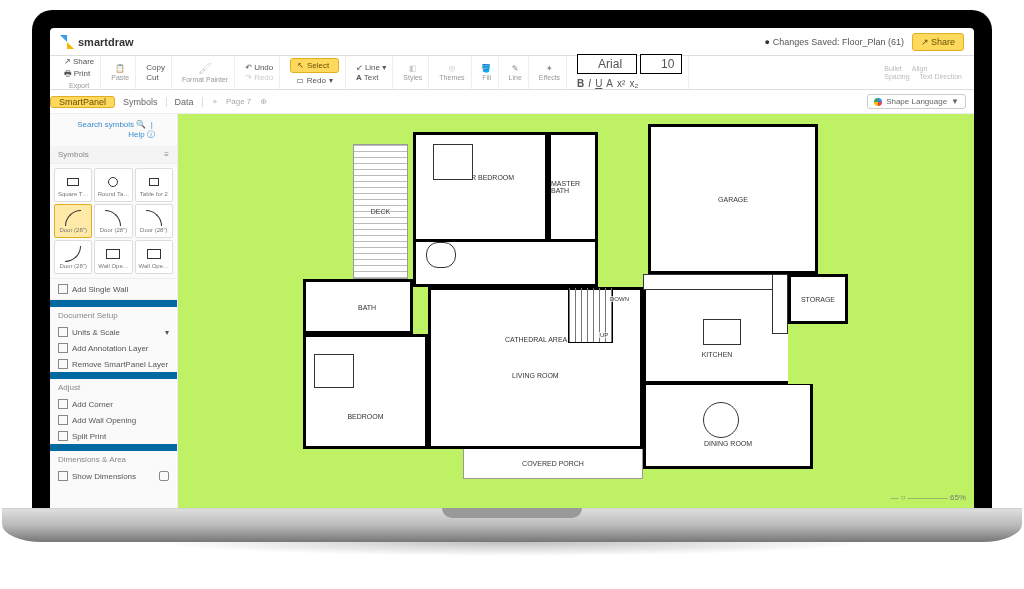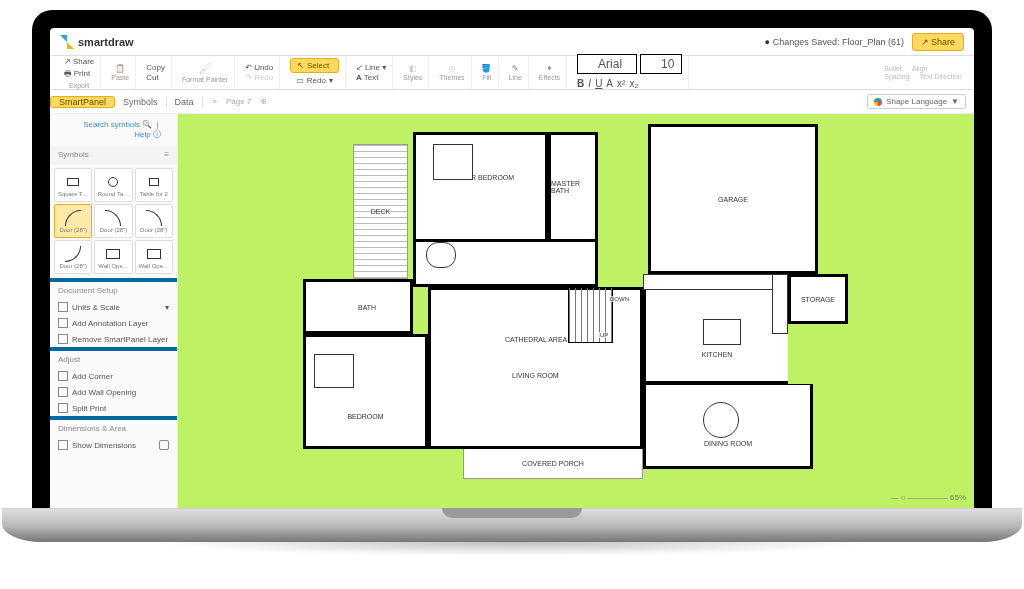--- a/index.html
+++ b/index.html
@@ -42,32 +42,32 @@
 .tabrow { display: flex; align-items: center; height: 24px; border-bottom: 1px solid #eee; font-size: 9px; }
 .tab-btn { padding: 0 8px; color: #666; border-right: 1px solid #ddd; cursor: pointer; }
 .tab-btn.active { background: #ffd95e; color: #6a5000; border: 1px solid #e0b020; border-radius: 3px; }
 .pageind { margin-left: 10px; color: #aaa; font-size: 8px; }
 .lang { margin-left: auto; margin-right: 8px; border: 1px solid #ccc; border-radius: 3px; padding: 2px 6px; font-size: 8px; color: #666; display: flex; align-items: center; gap: 4px; }
 .goog { background: conic-gradient(#4285f4 0 25%, #ea4335 0 50%, #fbbc05 0 75%, #34a853 0); width: 8px; height: 8px; border-radius: 50%; }
 
 
 .workspace { display: flex; height: calc(100% - 86px); }
 .sidebar { width: 128px; border-right: 1px solid #eee; background: #fafafa; font-size: 8px; color: #555; overflow: hidden; }
-.sb-links { text-align: right; padding: 6px 16px; color: #3a8dd0; font-size: 8px; }
+.sb-links { text-align: right; padding: 6px 22px; color: #3a8dd0; font-size: 8px; }
 .sb-head { padding: 4px 8px; font-size: 8px; color: #888; border-bottom: 1px solid #eee; background: #f4f4f4; }
 .sym-grid { display: grid; grid-template-columns: repeat(3, 1fr); gap: 2px; padding: 4px; }
 .sym { border: 1px solid #ddd; background: #fff; height: 34px; display: flex; flex-direction: column; align-items: center; justify-content: center; font-size: 6px; color: #777; position: relative; border-radius: 2px; }
 .sym.sel { background: #ffe9a8; border-color: #e0b020; }
 .sym-ico { height: 18px; display: flex; align-items: center; justify-content: center; }
 .door-arc { width: 16px; height: 16px; border: 1px solid #333; border-right: none; border-bottom: none; border-top-left-radius: 16px; }
 .door-arc.r { transform: scaleX(-1); }
 .table-ico { width: 12px; height: 8px; border: 1px solid #333; }
 .table-ico.rnd { border-radius: 50%; width: 10px; height: 10px; }
 .wall-ico { width: 14px; height: 10px; border: 1px solid #333; position: relative; }
-.sb-sec { padding: 4px 8px; border-top: 4px solid #0369a1; color: #888; font-size: 8px; }
+.sb-sec { padding: 4px 8px; border-top: 7px solid #0369a1; color: #888; font-size: 8px; }
 .sb-item { padding: 3px 8px; display: flex; align-items: center; gap: 4px; color: #555; font-size: 8px; cursor: pointer; }
 .sb-ico { width: 10px; height: 10px; border: 1px solid #888; display: inline-block; }
 
 
 .canvas { flex: 1; position: relative; overflow: hidden; background: #bef264; }
 .plan { position: absolute; left: 70px; top: 10px; width: 640px; height: 380px; }
 .room { position: absolute; border: 3px solid #000; background: #fff; display: flex; align-items: center; justify-content: center; font-size: 7px; color: #333; font-weight: 500; }
 .label { position: absolute; font-size: 7px; color: #333; background: rgba(255,255,255,0.7); padding: 0 2px; }
 .thin { border-width: 1px; }
 .zoom { position: absolute; right: 8px; bottom: 6px; font-size: 8px; color: #777; }
@@ -252,20 +252,24 @@
                 </div>
                 <span>Wall Ope…</span>
               </div>
             <div class="sym">
                 <div class="sym-ico">
                   <div class="wall-ico"></div>
                 </div>
                 <span>Wall Ope…</span>
               </div>
           </div>
+          <div class="sb-item" style="border-top:1px solid #eee;border-bottom:1px solid #eee;padding:5px 8px">
+              <span class="sb-ico"></span>
+              <span>Add Single Wall</span>
+            </div>
           <div class="sb-sec">Document Setup</div>
           <div class="sb-item">
               <span class="sb-ico"></span>
               <span>Units &amp; Scale</span>
               <span style="margin-left:auto">▾</span>
             </div>
           <div class="sb-item">
               <span class="sb-ico"></span>
               <span>Add Annotation Layer</span>
             </div>

